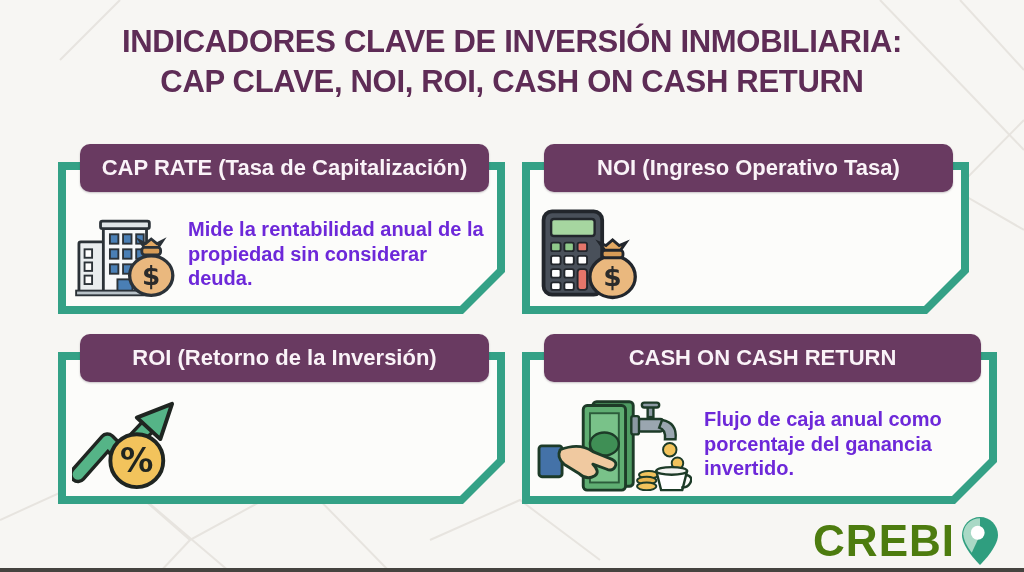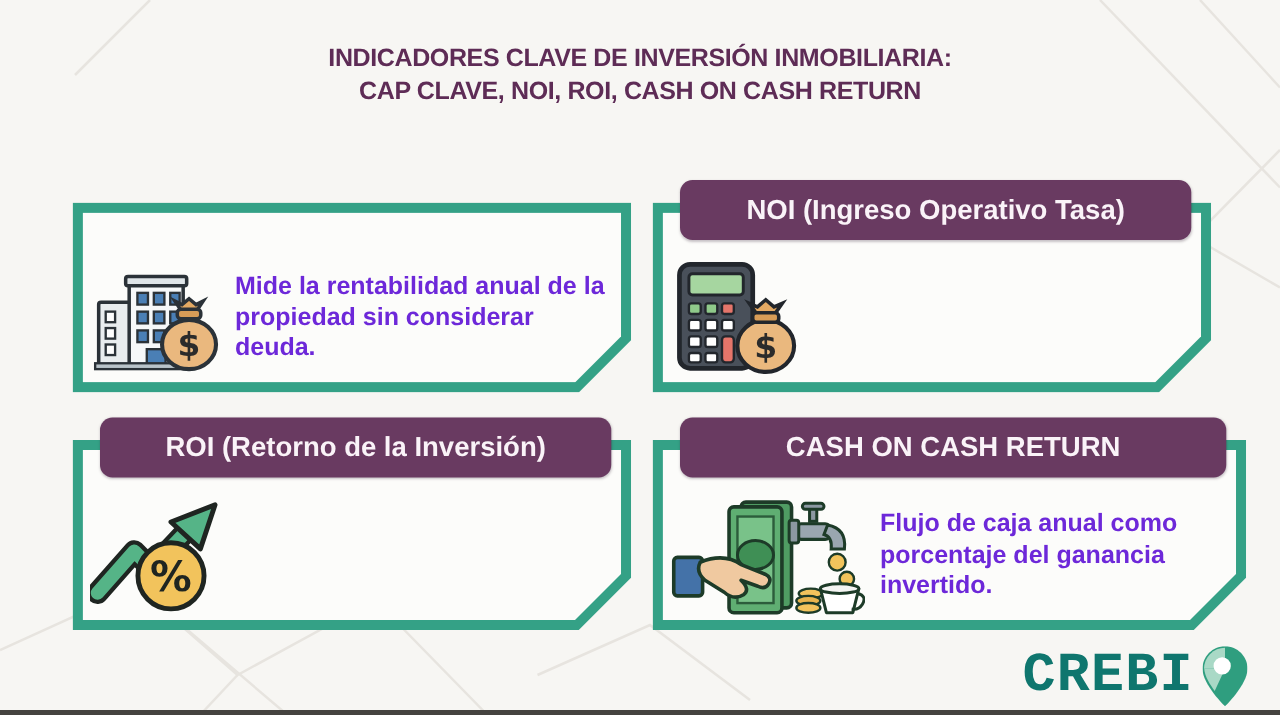--- a/index.html
+++ b/index.html
@@ -3,22 +3,22 @@
 <meta charset="utf-8">
 <style>
   html,body{margin:0;padding:0;}
   body{
     width:1024px;height:572px;position:relative;overflow:hidden;
     background:#f7f6f3;
     font-family:"Liberation Sans","DejaVu Sans",sans-serif;
   }
   .bg-decor{position:absolute;inset:0;z-index:0;pointer-events:none;}
   .title{
-    position:absolute;top:34px;left:0;width:1024px;z-index:2;
-    text-align:center;font-weight:800;font-size:20px;line-height:1.3;
+    position:absolute;top:22px;left:0;width:1024px;z-index:2;
+    text-align:center;font-weight:800;font-size:31px;line-height:1.3;
     color:#5e2c56;letter-spacing:-0.3px;
   }
   .card{position:absolute;width:447px;height:172px;z-index:2;}
   .card-box{
     position:absolute;left:0;right:0;top:18px;height:152px;
     background:#34a186;
     clip-path:polygon(0 0,100% 0,100% calc(100% - 42px),calc(100% - 42px) 100%,0 100%);
   }
   .card-box-inner{
     position:absolute;inset:8px;background:#fcfcfa;
@@ -40,21 +40,21 @@
   }
   .icon-wrap{flex:0 0 auto;display:flex;align-items:center;justify-content:center;}
   #card-cap-rate{left:58px;top:144px;}
   #card-noi{left:522px;top:144px;}
   #card-roi{left:58px;top:334px;}
   #card-coc{left:522px;top:334px;padding-left:28px;}
   .logo{
     position:absolute;right:26px;bottom:6px;z-index:3;
     display:flex;align-items:center;gap:7px;
   }
-  .logo-text{font-size:44px;font-weight:800;color:#0f766e;letter-spacing:1px;font-family:Liberation Mono, monospace;}
+  .logo-text{font-size:44px;font-weight:800;color:#4d7c0f;letter-spacing:1px;}
   .bottom-strip{
     position:absolute;left:0;right:0;bottom:0;height:4px;background:#45433f;z-index:4;
   }
 </style>
 </head>
 <body>
 
 <svg class="bg-decor" width="1024" height="572" viewBox="0 0 1024 572">
   <g stroke="#e7e4df" stroke-width="2" fill="none">
     <path d="M880 0 L1024 150"></path>
@@ -71,20 +71,21 @@
 
 <div class="title">
   <div>INDICADORES CLAVE DE INVERSIÓN INMOBILIARIA:</div>
   <div>CAP CLAVE, NOI, ROI, CASH ON CASH RETURN</div>
 </div>
 
 <div class="card" id="card-cap-rate">
   <div class="card-box">
     <div class="card-box-inner"></div>
   </div>
+  <div class="card-badge">CAP RATE (Tasa de Capitalización)</div>
   <div class="card-content">
     <span class="icon-wrap">
       <svg width="104" height="92" viewBox="0 0 110 98">
 
         <rect x="7" y="36" width="32" height="54" rx="2" fill="#e9edef" stroke="#2b3238" stroke-width="3"></rect>
         <rect x="13" y="44" width="8" height="9" fill="#fdfdfd" stroke="#2b3238" stroke-width="2"></rect>
         <rect x="13" y="58" width="8" height="9" fill="#fdfdfd" stroke="#2b3238" stroke-width="2"></rect>
         <rect x="13" y="72" width="8" height="9" fill="#fdfdfd" stroke="#2b3238" stroke-width="2"></rect>
 
         <rect x="33" y="20" width="46" height="70" rx="2" fill="#f6f8f9" stroke="#2b3238" stroke-width="3"></rect>

